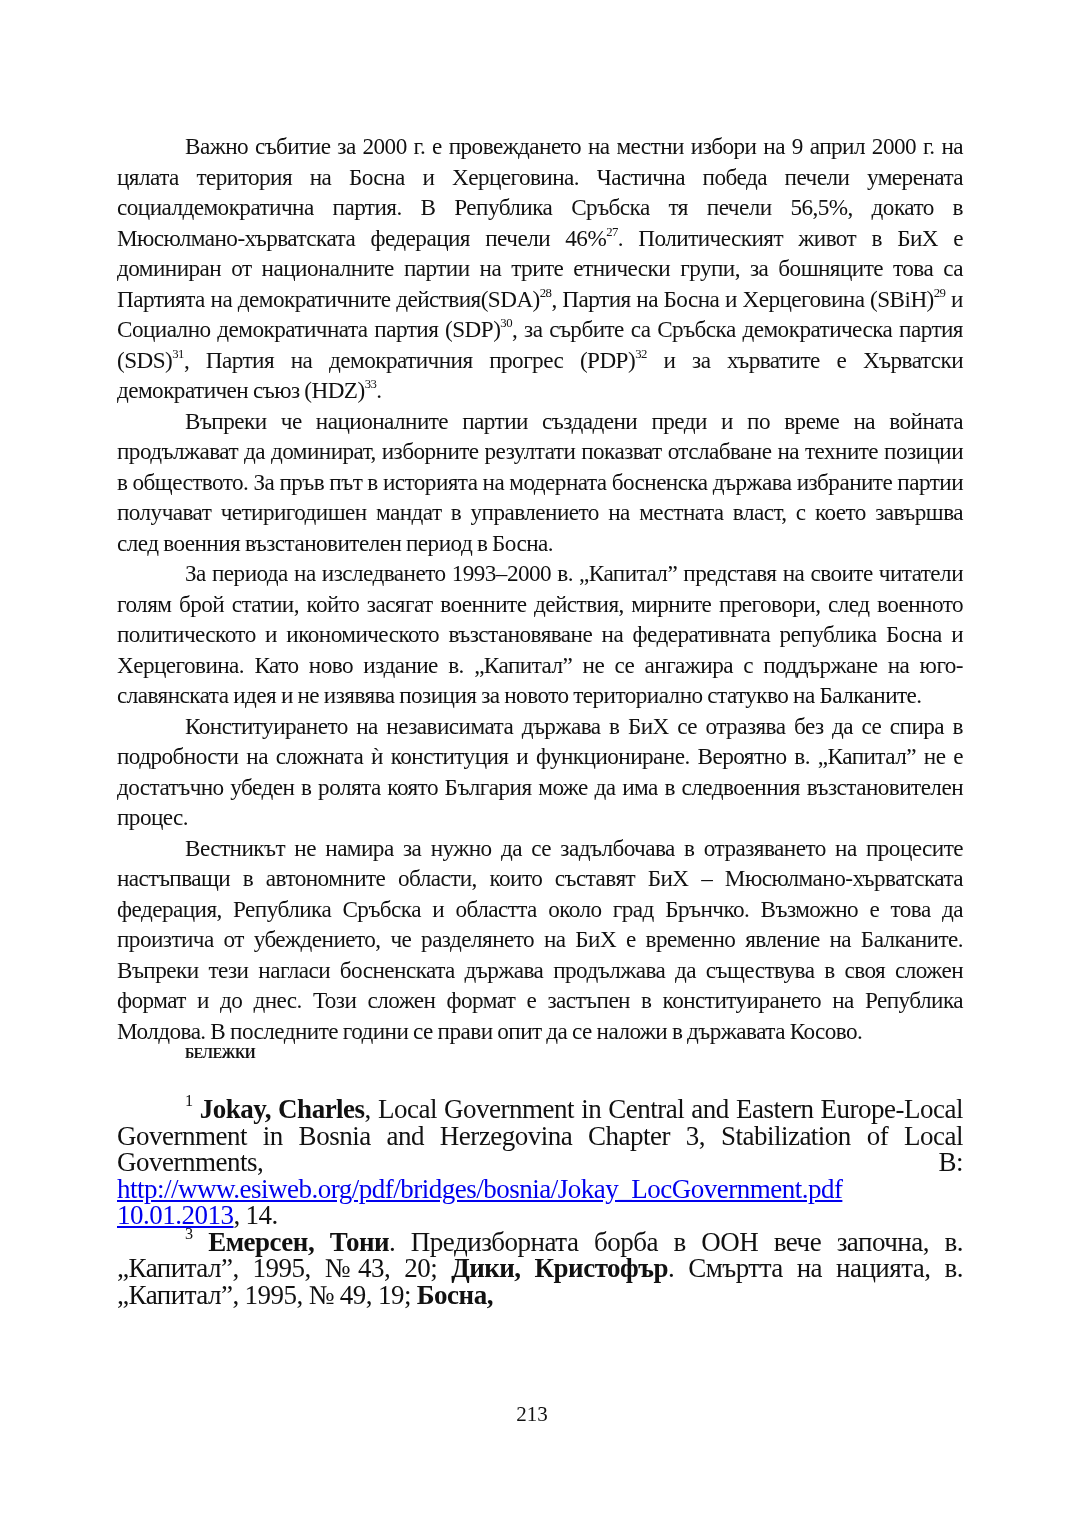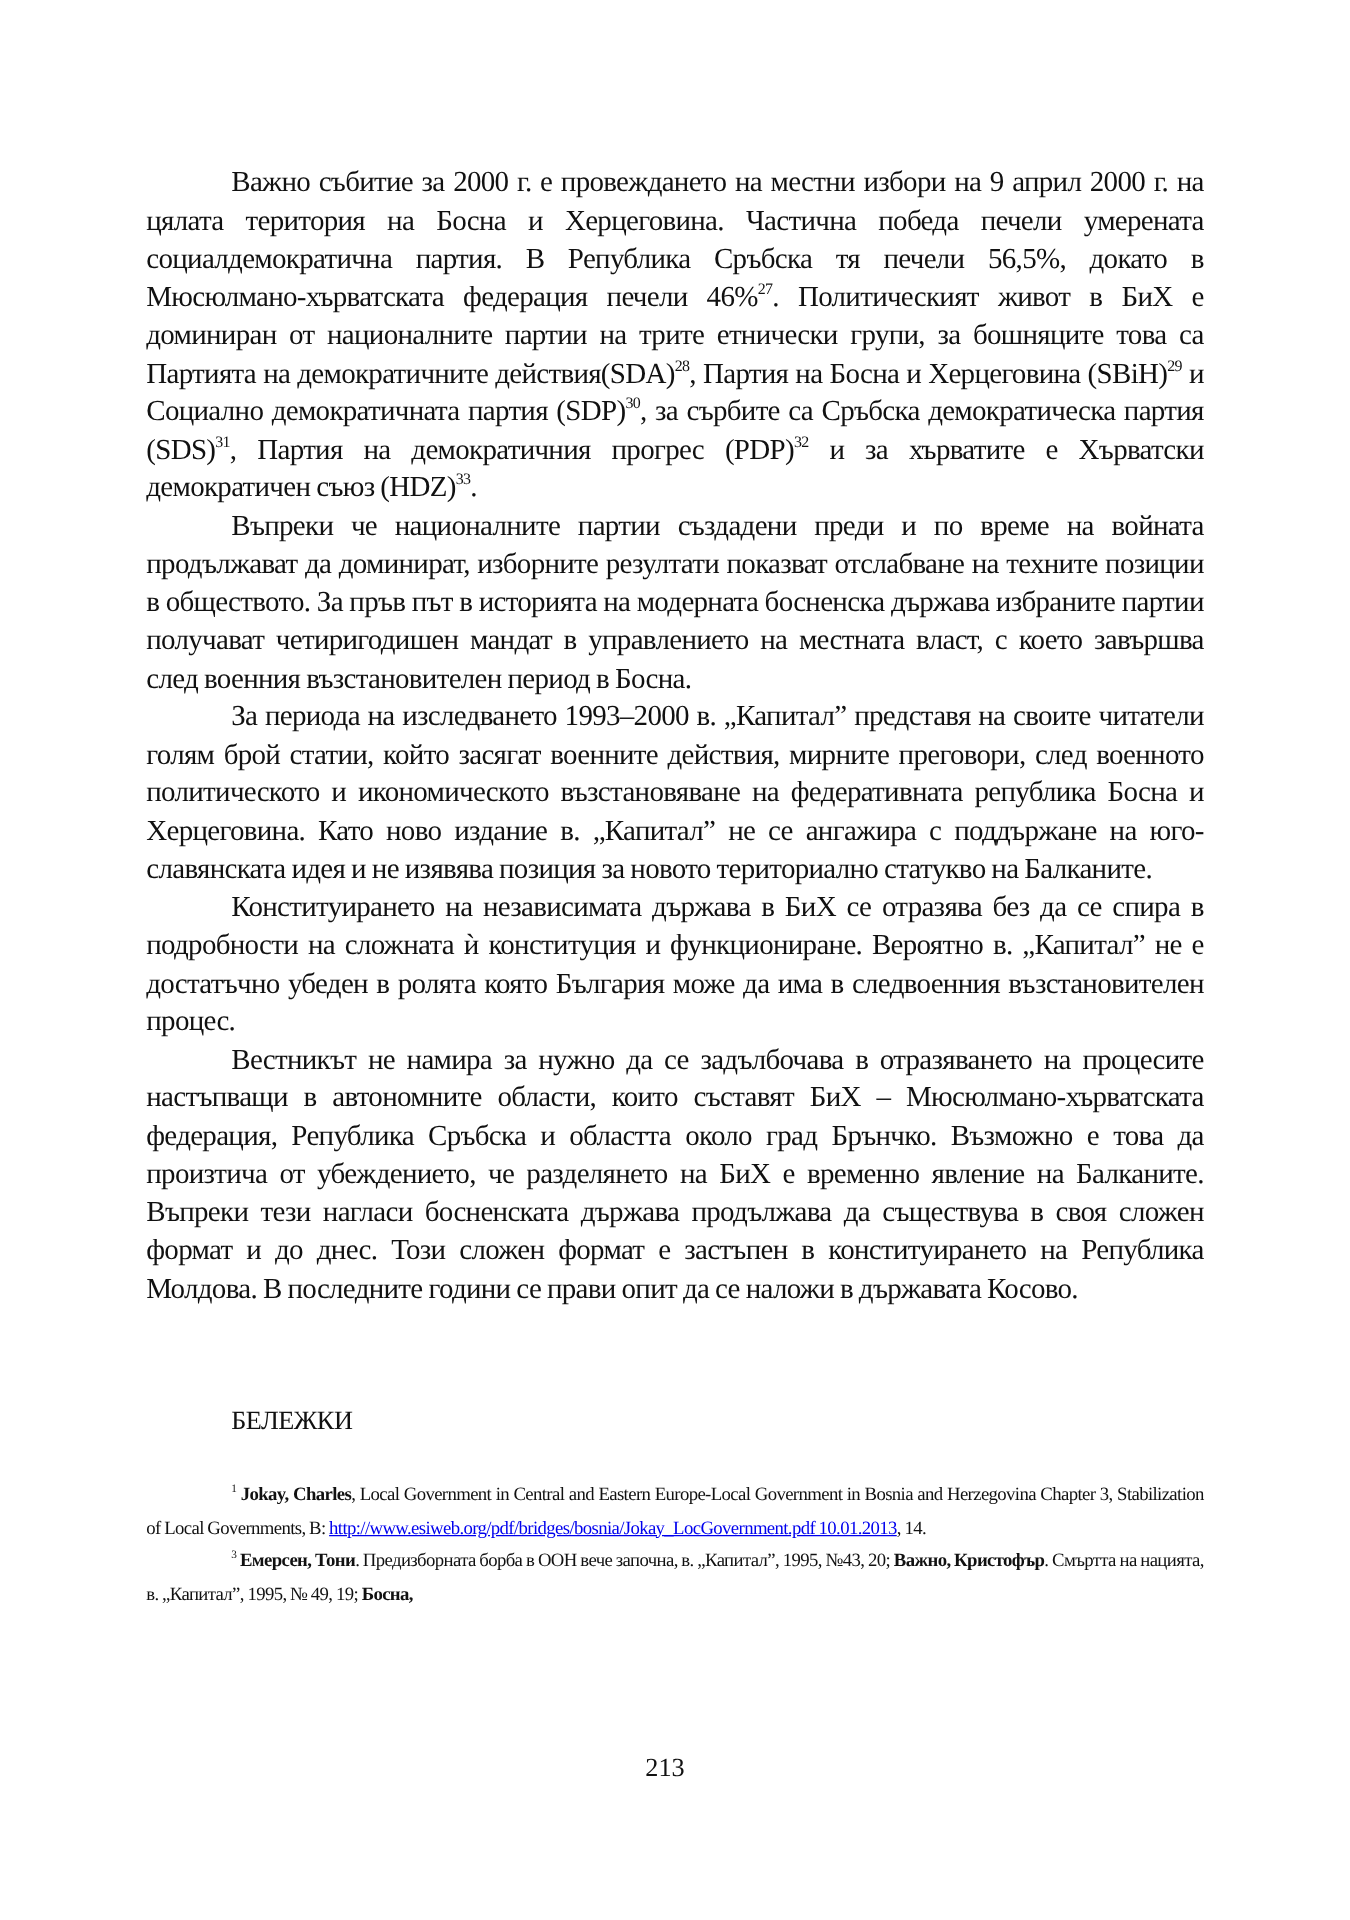--- a/index.html
+++ b/index.html
@@ -10,26 +10,26 @@
   }
   .body-text {
     font-size: 23.2px; line-height: 30.5px;
     text-align: justify;
     letter-spacing: -0.55px;
     word-spacing: -0.5px;
   }
   .body-text p { margin: 0; text-indent: 68px; }
   sup { font-size: 0.55em; line-height: 0; vertical-align: 0.75em; }
   .notes-title {
-    margin-top: 78px; margin-left: 68px;
-    font-weight: normal; font-size: 21px; letter-spacing: -0.4px;
+    margin-left: 68px;
+    font-weight: bold; font-size: 14px; letter-spacing: -0.4px;
   }
   .notes {
     margin-top: 34px;
-    font-size: 15px; line-height: 26.5px; text-align: justify;
+    font-size: 27px; line-height: 26.5px; text-align: justify;
     letter-spacing: -0.5px; word-spacing: -0.4px;
   }
   .notes p { margin: 0; text-indent: 68px; }
   .notes sup { font-size: 0.6em; }
   .notes a { color: #0000ee; text-decoration: underline; }
   b { font-weight: bold; }
   .page-number {
     position: absolute; left: 0; width: 1064px; top: 1402px;
     text-align: center; font-family: "Liberation Serif", serif;
     font-size: 21px; color: #111;
@@ -44,17 +44,17 @@
     <p>Въпреки че националните партии създадени преди и по време на войната продължават да доминират, изборните резултати показват отслабване на техните позиции в обществото. За пръв път в историята на модерната босненска държава избраните партии получават четиригодишен мандат в управлението на местната власт, с което завършва след военния възстановителен период в Босна.</p>
     <p>За периода на изследването 1993–2000 в. „Капитал” представя на своите читатели голям брой статии, който засягат военните действия, мирните прего­вори, след военното политическото и икономическото възстановяване на федеративната република Босна и Херцеговина. Като ново издание в. „Капитал” не се ангажира с поддържане на юго-славянската идея и не изявява позиция за новото териториално статукво на Балканите.</p>
     <p>Конституирането на независимата държава в БиХ се отразява без да се спира в подробности на сложната ѝ конституция и функциониране. Вероятно в. „Капитал” не е достатъчно убеден в ролята която България може да има в следвоенния възстановителен процес.</p>
     <p>Вестникът не намира за нужно да се задълбочава в отразяването на про­цесите настъпващи в автономните области, които съставят БиХ – Мюсюлмано-хърватската федерация, Република Сръбска и областта около град Брънчко. Въз­можно е това да произтича от убеждението, че разделянето на БиХ е временно явление на Балканите. Въпреки тези нагласи босненската държава продължава да съществува в своя сложен формат и до днес. Този сложен формат е застъпен в конституирането на Република Молдова. В последните години се прави опит да се наложи в държавата Косово.</p>
   </div>
 
   <div class="notes-title">БЕЛЕЖКИ</div>
 
   <div class="notes">
     <p><sup>1</sup> <b>Jokay, Charles</b><span>, Local Government in Central and Eastern Europe-Local Government in Bosnia and  Herzegovina Chapter 3, Stabilization of Local Governments, В: </span><a>http://www.esiweb.org/pdf/bridges/bosnia/Jokay_LocGovernment.pdf 10.01.2013</a><span>, 14.</span></p>
-    <p><sup>3</sup> <b>Емерсен, Тони</b><span>. Предизборната борба в ООН вече започна, в. „Капитал”, 1995, №43, 20; </span><b>Важно, Кристофър</b><span>. Смъртта на нацията, в. „Капитал”, 1995, № 49, 19; </span><b>Босна,</b></p>
+    <p><sup>3</sup> <b>Емерсен, Тони</b><span>. Предизборната борба в ООН вече започна, в. „Капитал”, 1995, №43, 20; </span><b>Дики, Кристофър</b><span>. Смъртта на нацията, в. „Капитал”, 1995, № 49, 19; </span><b>Босна,</b></p>
   </div>
 </div>
 
 <div class="page-number">213</div>
 
 </body></html>

